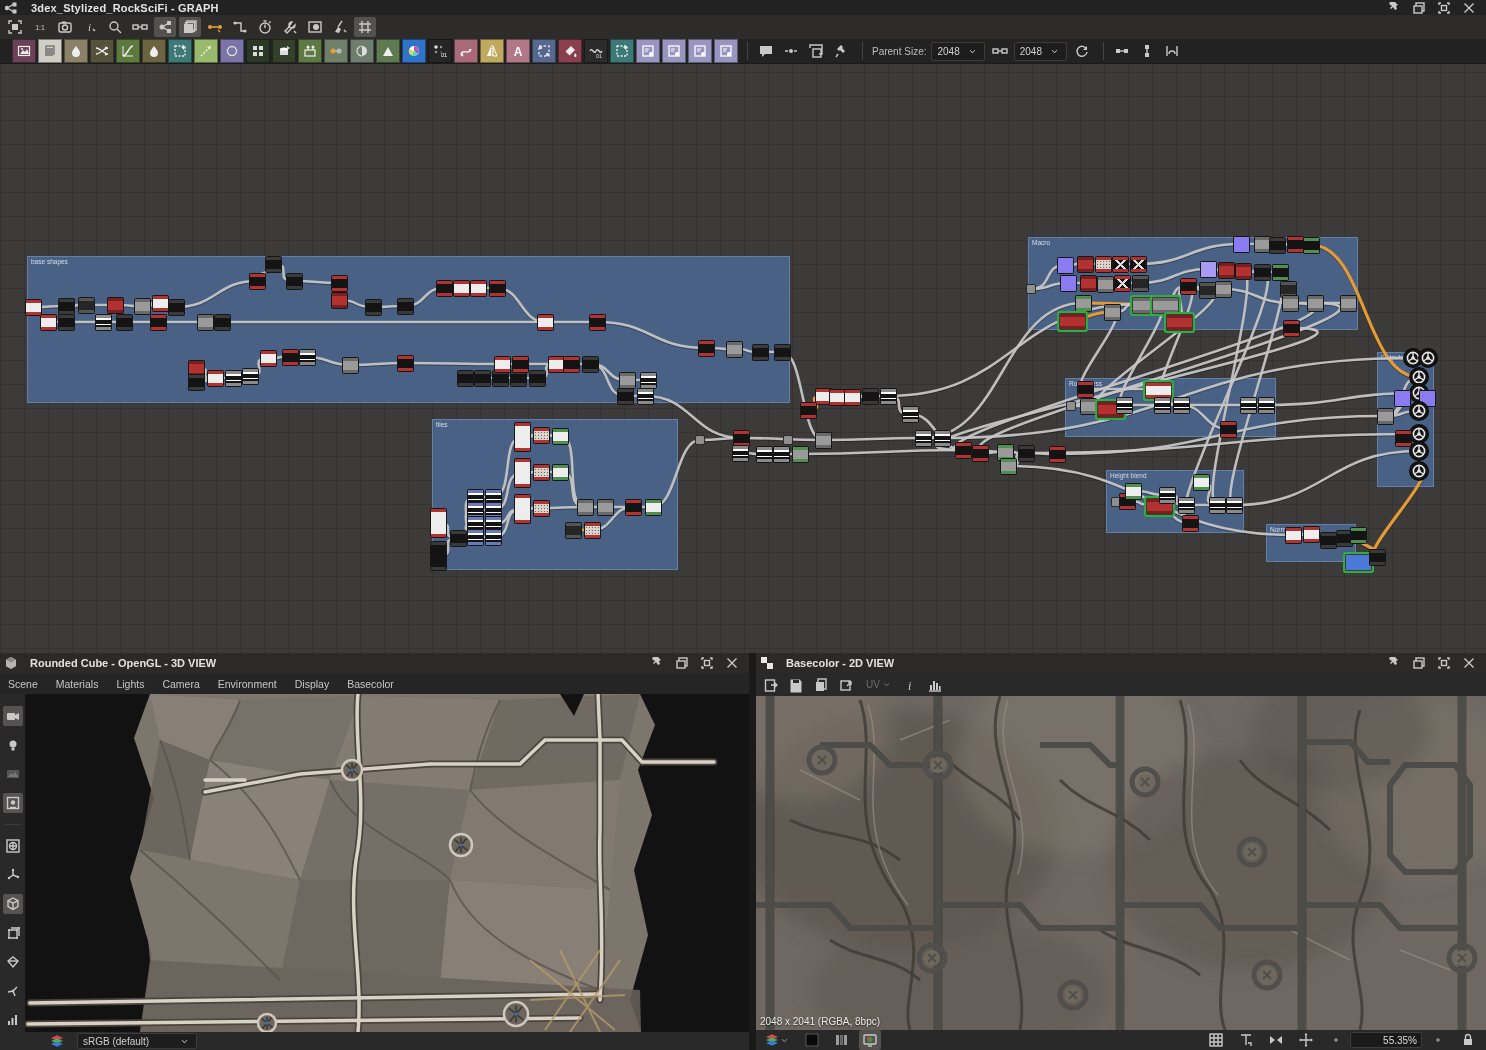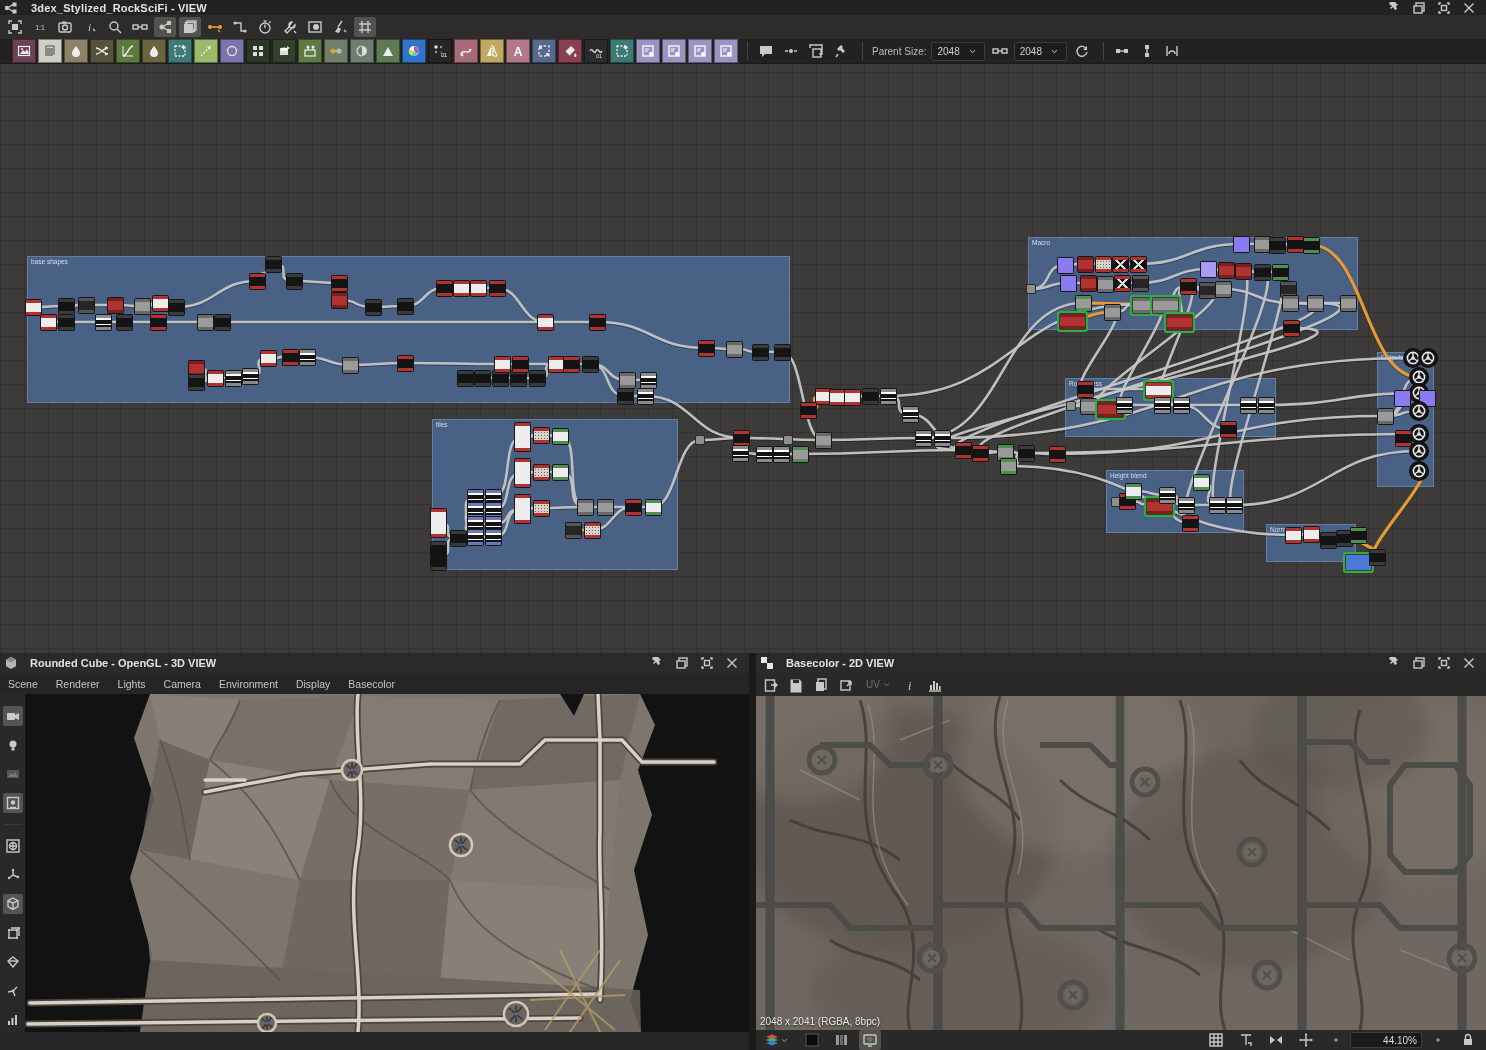--- a/index.html
+++ b/index.html
@@ -64,21 +64,21 @@
 
 <div id="titlebar" class="abs">
   <span class="tbtn" id="appicon">
       <svg width="16" height="16" viewBox="0 0 16 16" style="display:block">
         <circle cx="4" cy="8" r="2.2" fill="#c9c9c9"></circle>
         <rect x="9.5" y="2.5" width="4" height="4" fill="#c9c9c9"></rect>
         <rect x="9.5" y="9.5" width="4" height="4" fill="#c9c9c9"></rect>
         <path fill="none" stroke="#c9c9c9" stroke-width="1.4" d="M6 7l4-2.5M6 9l4 2.5"></path>
       </svg>
     </span>
-  <span class="wtitle">3dex_Stylized_RockSciFi - VIEW</span>
+  <span class="wtitle">3dex_Stylized_RockSciFi - GRAPH</span>
   <span class="spacer"></span>
   <span class="winctl" id="titctl">
       <span class="tbtn">
         <svg width="16" height="16" viewBox="0 0 16 16" style="display:block">
           <path fill="#c9c9c9" d="M9 2l3 3-2 1 1 3-2 1-2-3-2 2-1-1 2-2-3-2 1-2z"></path>
         </svg>
       </span>
       <span class="tbtn">
         <svg width="16" height="16" viewBox="0 0 16 16" style="display:block">
           <rect x="5" y="3" width="8" height="8" fill="none" stroke="#c9c9c9" stroke-width="1.4"></rect>
@@ -1429,21 +1429,21 @@
           </span>
           <span class="tbtn">
             <svg width="16" height="16" viewBox="0 0 16 16" style="display:block">
               <path fill="none" stroke="#c9c9c9" stroke-width="1.4" d="M3.5 3.5l9 9M12.5 3.5l-9 9"></path>
             </svg>
           </span>
         </span>
     </div>
     <div id="menu3d">
         <span>Scene</span>
-        <span>Renderer</span>
+        <span>Materials</span>
         <span>Lights</span>
         <span>Camera</span>
         <span>Environment</span>
         <span>Display</span>
         <span>Basecolor</span>
       </div>
     <div id="side3d">
         <span class="sicon active">
           <svg width="16" height="16" viewBox="0 0 16 16" style="display:block">
             <rect x="2" y="5" width="8" height="7" rx="1" fill="#c9c9c9"></rect>
@@ -1581,20 +1581,37 @@
 <g stroke="#b49a68" stroke-width="2" opacity="0.8" fill="none">
 <path d="M530,960 L615,1030"></path>
             <path d="M560,950 L600,1032"></path>
             <path d="M600,950 L545,1030"></path>
             <path d="M620,960 L570,1032"></path>
             <path d="M530,1000 L625,995"></path>
 </g>
 <path d="M560,694 l14,22 10,-22 Z" fill="#121212"></path>
 </svg>
       </div>
+    <div id="bb3d">
+      <span class="tbtn" id="cs3d">
+          <svg width="16" height="16" viewBox="0 0 16 16" style="display:block">
+            <path fill="#d8455a" d="M2 5l6-2.8L14 5 8 7.8z"></path>
+            <path fill="#4ab04a" d="M2 8l6-2.6L14 8 8 10.6z"></path>
+            <path fill="#3a7bd9" d="M2 11l6-2.6L14 11 8 13.8z"></path>
+          </svg>
+        </span>
+      <span class="cssel">
+        <span>sRGB (default)</span>
+          <span id="car3">
+            <svg width="11" height="11" viewBox="0 0 16 16" style="display:block">
+              <path fill="none" stroke="#c9c9c9" stroke-width="1.4" d="M3 6l3.5 4L10 6"></path>
+            </svg>
+          </span>
+      </span>
+    </div>
   </div>
   <div id="vsplit"></div>
   <div id="panel2d">
     <div class="phead">
       <span class="tbtn" id="i2d">
           <svg width="16" height="16" viewBox="0 0 16 16" style="display:block">
             <rect x="2" y="2" width="6" height="6" fill="#e8e8e8"></rect>
             <rect x="8" y="8" width="6" height="6" fill="#e8e8e8"></rect>
             <rect x="8" y="2" width="6" height="6" fill="#2a2a2a"></rect>
             <rect x="2" y="8" width="6" height="6" fill="#2a2a2a"></rect>
@@ -1817,21 +1834,21 @@
               <path fill="#c9c9c9" d="M8 1l1.5 2h-3zM8 15l1.5-2h-3zM1 8l2-1.5v3zM15 8l-2-1.5v3z"></path>
             </svg>
           </span>
           <span class="tbtn">
             <svg width="10" height="10" viewBox="0 0 16 16" style="display:block">
               <circle cx="8" cy="8" r="2" fill="none" stroke="#c9c9c9" stroke-width="1.4"></circle>
             </svg>
           </span>
         </span>
       <span id="zoombox">
-          <span>44.10%</span>
+          <span>55.35%</span>
         </span>
       <span id="bb2drr" style="display:flex;align-items:center;gap:5px;margin-left:5px">
           <span class="tbtn">
             <svg width="10" height="10" viewBox="0 0 16 16" style="display:block">
               <circle cx="8" cy="8" r="2" fill="none" stroke="#c9c9c9" stroke-width="1.4"></circle>
             </svg>
           </span>
           <span class="tbtn">
             <svg width="16" height="16" viewBox="0 0 16 16" style="display:block">
               <rect x="4" y="7" width="8" height="6" fill="#c9c9c9"></rect>

